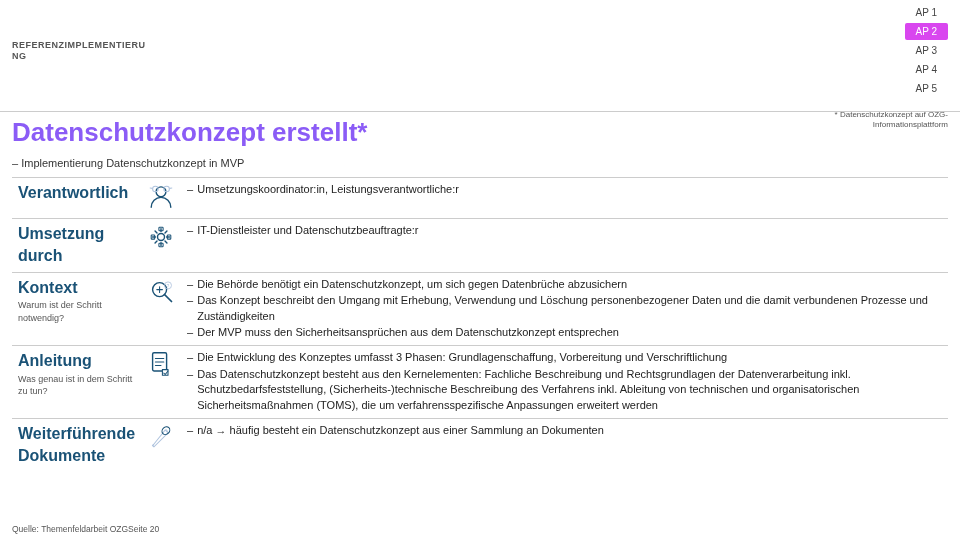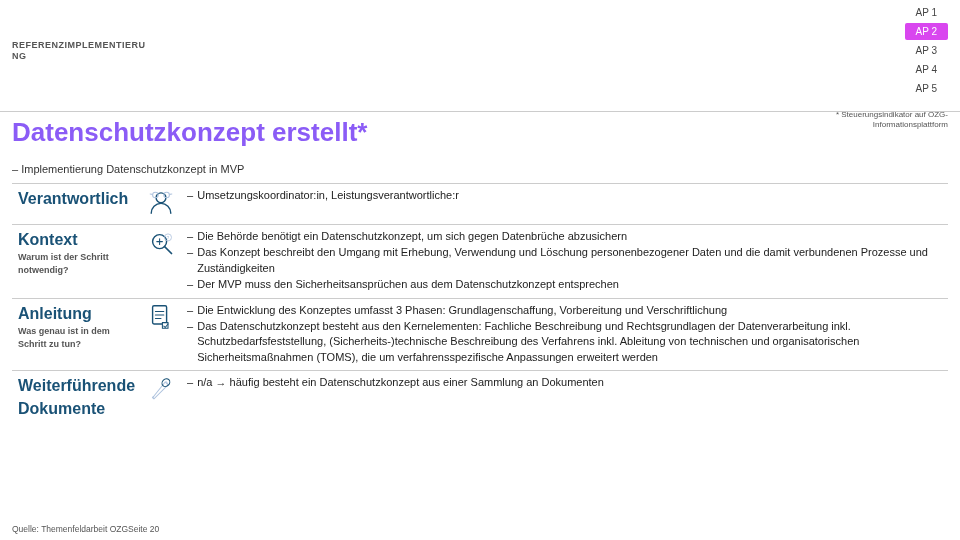--- a/index.html
+++ b/index.html
@@ -54,21 +54,21 @@
     }
     .page-title {
       font-size: 26px;
       font-weight: bold;
       color: #8b5cf6;
       line-height: 1.1;
     }
     .page-subtitle {
       font-size: 11px;
       color: #333;
-      margin-top: 16px;
+      margin-top: 10px;
     }
 
     
     .content-area {
       padding: 4px 12px 4px 12px;
     }
 
     
     .steuerungs-note {
       position: absolute;
@@ -112,21 +112,21 @@
     }
 
     .row-label-main {
       font-size: 16px;
       font-weight: bold;
       color: #1a5276;
     }
     .row-label-sub {
       font-size: 9px;
       color: #555;
-      font-weight: bold;
+      font-weight: normal;
     }
 
     .icon-svg {
       width: 28px;
       height: 28px;
     }
 
     
     .bullet-item {
       display: flex;
@@ -167,21 +167,21 @@
       <div class="ap-tab">AP 5</div>
     </div>
 </div>
 
 <div class="title-section">
   <div class="page-title">Datenschutzkonzept erstellt*</div>
   <div class="page-subtitle">–  Implementierung Datenschutzkonzept in MVP</div>
 </div>
 
 <div class="steuerungs-note">
-  <span style="white-space:pre-line;">* Steuerungsindikator auf OZG-
+  <span style="white-space:pre-line;">* Datenschutzkonzept auf OZG-
 Informationsplattform</span>
 </div>
 
 <div class="content-area">
   <table class="main-table">
     <tbody id="table-body">
         <tr>
           <td class="label-col">
             <div class="row-label-main">Verantwortlich</div>
           </td>
@@ -195,20 +195,39 @@
     </svg></td>
           <td class="content-col">
             <div class="bullet-item">
               <span class="bullet-dash">–</span>
               <span>Umsetzungskoordinator:in, Leistungsverantwortliche:r</span>
             </div>
           </td>
         </tr>
         <tr>
           <td class="label-col">
+            <div class="row-label-main">Umsetzung durch</div>
+          </td>
+          <td class="icon-col"><svg class="icon-svg" viewBox="0 0 40 40" fill="none" xmlns="http://www.w3.org/2000/svg">
+      <circle cx="20" cy="20" r="5" stroke="#1a5276" stroke-width="2" fill="none"></circle>
+      <path d="M20 8v4M20 28v4M8 20h4M28 20h4M11.5 11.5l2.8 2.8M25.7 25.7l2.8 2.8M11.5 28.5l2.8-2.8M25.7 14.3l2.8-2.8" stroke="#1a5276" stroke-width="2" stroke-linecap="round"></path>
+      <rect x="17" y="6" width="6" height="5" rx="1" stroke="#1a5276" stroke-width="1.5" fill="none"></rect>
+      <rect x="17" y="29" width="6" height="5" rx="1" stroke="#1a5276" stroke-width="1.5" fill="none"></rect>
+      <rect x="6" y="17" width="5" height="6" rx="1" stroke="#1a5276" stroke-width="1.5" fill="none"></rect>
+      <rect x="29" y="17" width="5" height="6" rx="1" stroke="#1a5276" stroke-width="1.5" fill="none"></rect>
+    </svg></td>
+          <td class="content-col">
+            <div class="bullet-item">
+              <span class="bullet-dash">–</span>
+              <span>IT-Dienstleister und Datenschutzbeauftragte:r</span>
+            </div>
+          </td>
+        </tr>
+        <tr>
+          <td class="label-col">
             <div class="row-label-main">Kontext</div>
             <div class="row-label-sub">Warum ist der Schritt notwendig?</div>
           </td>
           <td class="icon-col"><svg class="icon-svg" viewBox="0 0 40 40" fill="none" xmlns="http://www.w3.org/2000/svg">
       <circle cx="18" cy="18" r="10" stroke="#1a5276" stroke-width="2" fill="none"></circle>
       <line x1="25" y1="25" x2="35" y2="35" stroke="#1a5276" stroke-width="2.5" stroke-linecap="round"></line>
       <line x1="14" y1="18" x2="22" y2="18" stroke="#1a5276" stroke-width="1.5" stroke-linecap="round"></line>
       <line x1="18" y1="14" x2="18" y2="22" stroke="#1a5276" stroke-width="1.5" stroke-linecap="round"></line>
       <circle cx="30" cy="12" r="5" stroke="#b0c4de" stroke-width="1.2" fill="none"></circle>
       <text x="28" y="15" font-size="7" fill="#b0c4de" font-family="Arial">?</text>

